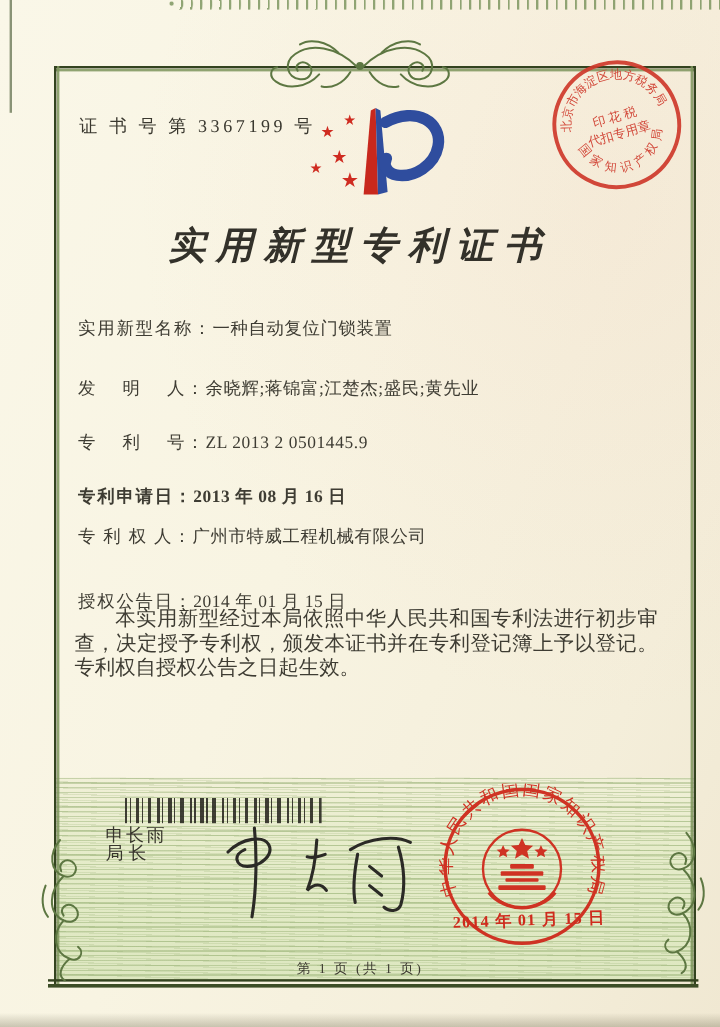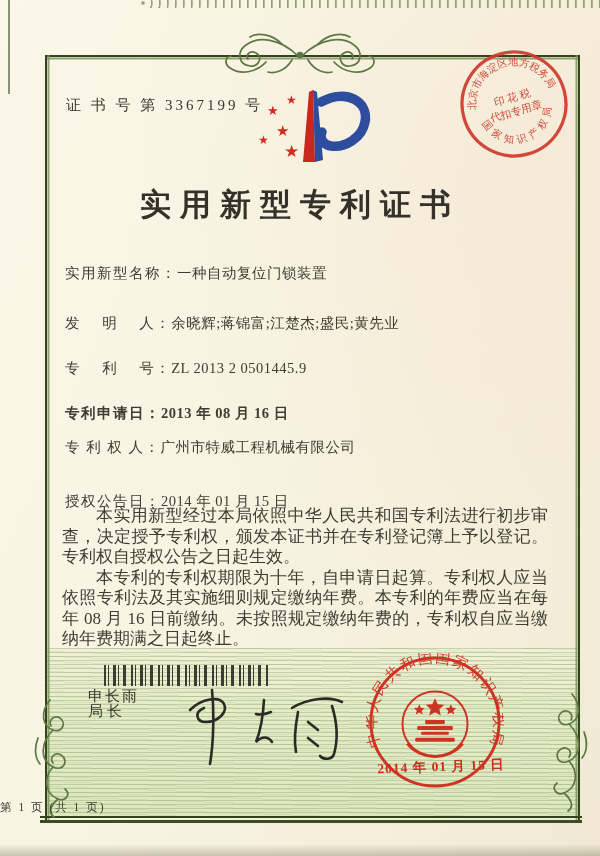--- a/index.html
+++ b/index.html
@@ -42,21 +42,21 @@
     position:absolute;left:47px;top:648px;width:531px;height:169px;
     background:
       repeating-linear-gradient(0deg, rgba(129,160,92,.38) 0 1px, transparent 1px 4px),
       repeating-linear-gradient(2deg, rgba(129,160,92,.18) 0 1px, transparent 1px 5px),
       linear-gradient(to bottom,#f1f0d8 0%,#e6ecca 35%,#dde7c0 100%);
   }
 
   
   .cert-number{position:absolute;left:66px;top:96px;font-size:15px;letter-spacing:3px;color:#3a382f;}
   .title{position:absolute;left:0;top:184px;width:600px;text-align:center;
-    font-size:31px;font-weight:600;letter-spacing:9px;color:#33312a;}
+    font-size:31px;font-weight:600;letter-spacing:9px;color:#33312a;font-style:italic;}
 
   
   .logo{position:absolute;left:243px;top:80px;width:140px;height:95px;}
   .logo .star{position:absolute;color:#cf2b20;line-height:1;font-family:"DejaVu Sans",sans-serif;}
 
   
   .fields{position:absolute;left:65px;top:258px;width:490px;}
   .field-row{position:absolute;left:0;white-space:nowrap;font-size:14.5px;color:#3e3c33;letter-spacing:.5px;text-align:center;}
   .field-row .lab{letter-spacing:1.5px;}
   .f0{top:6px;}  .f1{top:56px;} .f2{top:101px;} .f3{top:146px;font-weight:bold;} .f4{top:180px;} .f5{top:234px;}
@@ -79,21 +79,21 @@
   .signer-title{position:absolute;left:88px;top:702px;font-size:15px;letter-spacing:4px;color:#37352c;}
   .signer-name{position:absolute;left:88px;top:687px;font-size:15px;letter-spacing:2px;color:#37352c;}
   .signature-svg{position:absolute;left:168px;top:684px;width:185px;height:86px;}
 
   
   .tax-stamp{position:absolute;left:458px;top:48px;width:112px;height:112px;transform:rotate(-16deg);opacity:.92;}
   .gov-seal{position:absolute;left:366px;top:653px;width:138px;height:138px;opacity:.95;}
   .seal-date{position:absolute;left:376px;top:758px;width:130px;text-align:center;
     font-size:13.5px;font-weight:700;color:#cf2a1c;letter-spacing:1px;transform:rotate(-2deg);}
 
-  .footer{position:absolute;left:0;top:800px;width:600px;text-align:left;
+  .footer{position:absolute;left:0;top:800px;width:600px;text-align:center;
     font-size:11.5px;letter-spacing:2px;color:#3d3b31;}
 </style>
 </head>
 <body>
 
 <div class="photo">
 
   <div class="top-edge-ornament"></div>
   <div class="left-photo-edge"></div>
 
@@ -177,21 +177,20 @@
     <div class="field-row f0"><span class="lab">实用新型名称：</span><span>一种自动复位门锁装置</span></div>
     <div class="field-row f1"><span class="lab">发　 明　 人：</span><span>余晓辉;蒋锦富;江楚杰;盛民;黄先业</span></div>
     <div class="field-row f2"><span class="lab">专　 利　 号：</span><span>ZL 2013 2 0501445.9</span></div>
     <div class="field-row f3"><span class="lab">专利申请日：</span><span>2013 年 08 月 16 日</span></div>
     <div class="field-row f4"><span class="lab">专 利 权 人：</span><span>广州市特威工程机械有限公司</span></div>
     <div class="field-row f5"><span class="lab">授权公告日：</span><span>2014 年 01 月 15 日</span></div>
   </div>
 
   <div class="body-text">
     <p>本实用新型经过本局依照中华人民共和国专利法进行初步审查，决定授予专利权，颁发本证书并在专利登记簿上予以登记。专利权自授权公告之日起生效。</p>
-    <p>本专利的专利权期限为十年，自申请日起算。专利权人应当依照专利法及其实施细则规定缴纳年费。本专利的年费应当在每年 08 月 16 日前缴纳。未按照规定缴纳年费的，专利权自应当缴纳年费期满之日起终止。</p>
   </div>
 
   <div class="barcode"></div>
 
   <div class="signer-title">局长</div>
   <div class="signer-name">申长雨</div>
   <svg class="signature-svg" viewBox="0 0 185 86">
     <g fill="none" stroke="#2b2a26" stroke-width="2.6" stroke-linecap="round">
       <path d="M22,26 C34,14 52,12 56,20 C60,28 50,38 38,38 C28,38 26,28 36,24"></path>
       <path d="M44,6 C46,26 46,56 42,80"></path>

